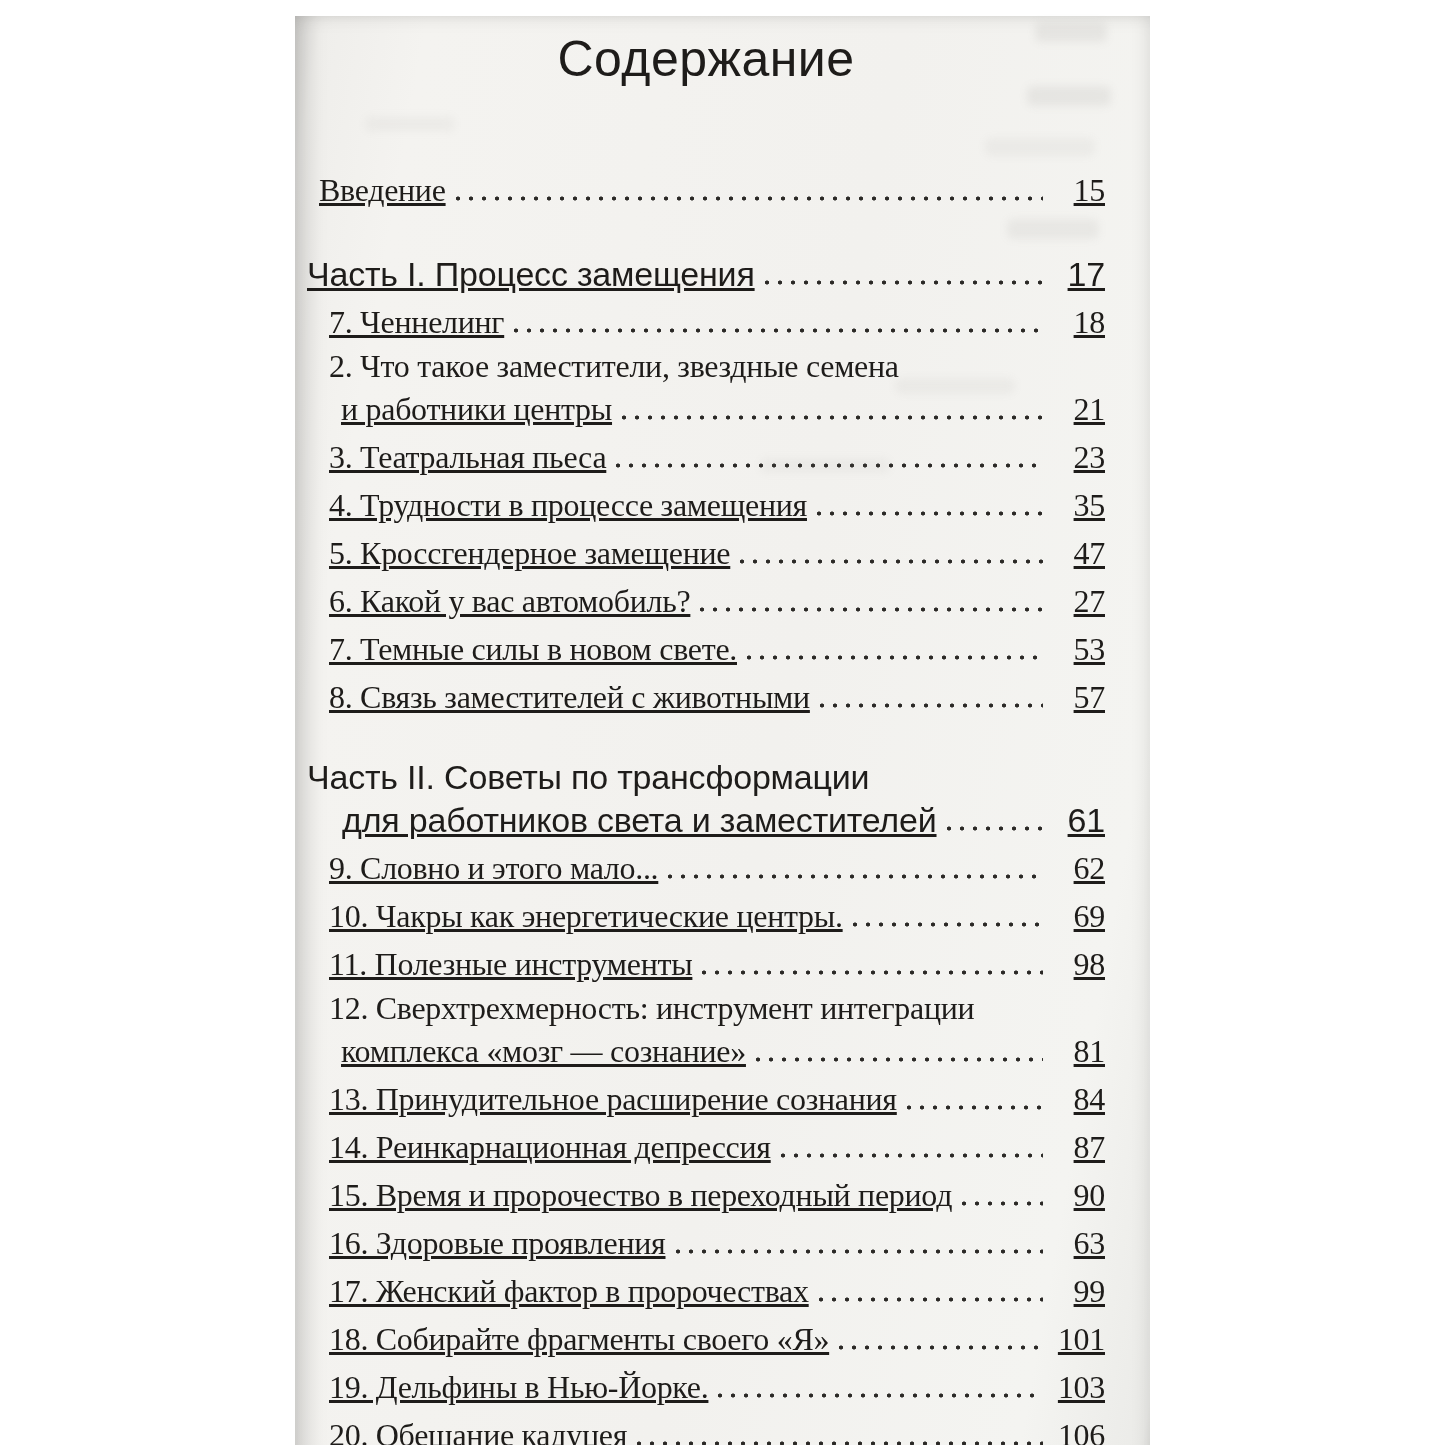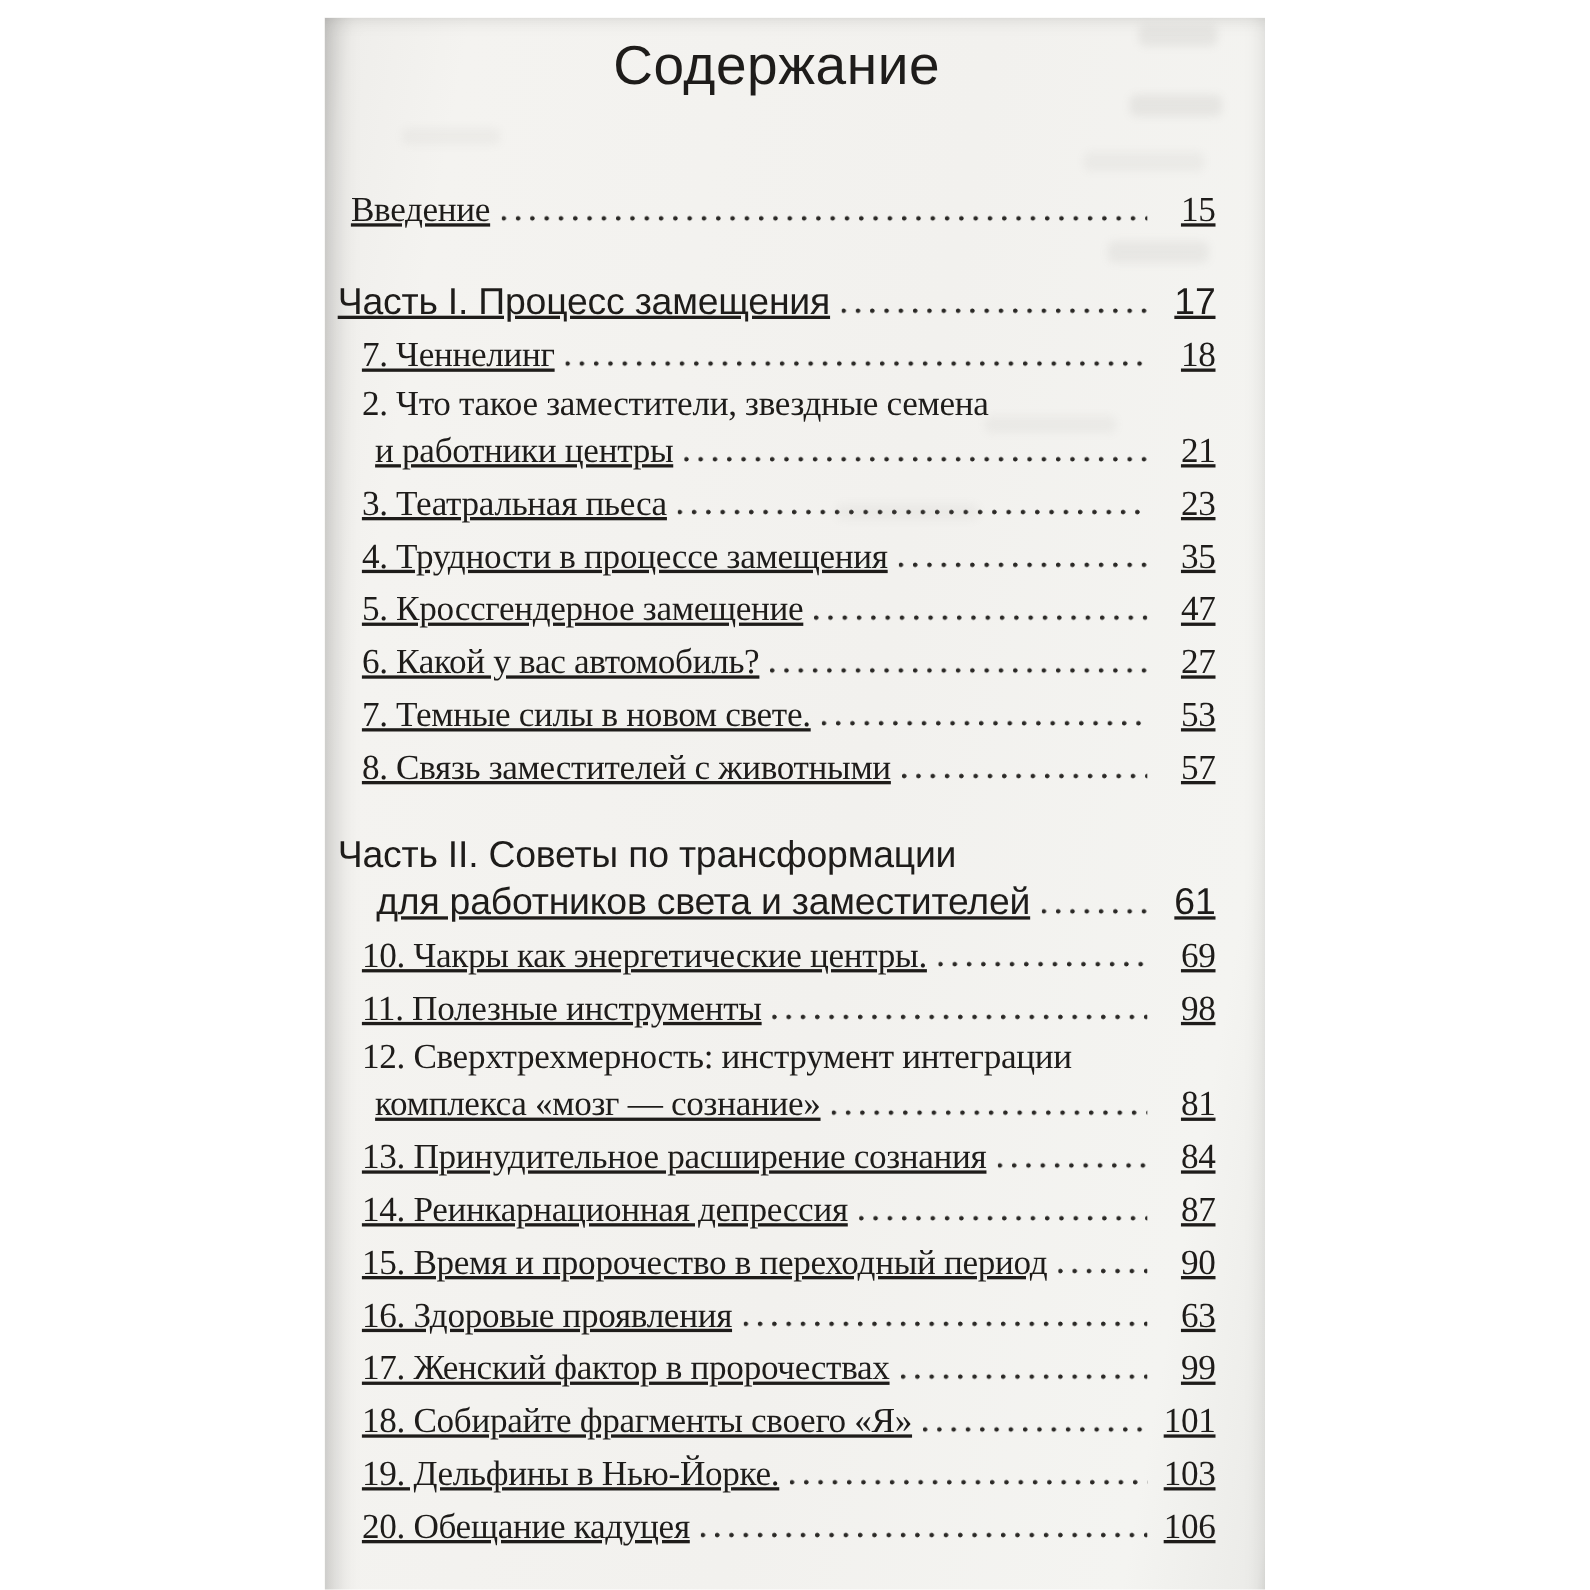--- a/index.html
+++ b/index.html
@@ -185,20 +185,27 @@
       <div class="row row-part">
     <div class="pre-line">Часть II. Советы по трансформации</div>
         <div class="last-line cont">
       <span class="txt">для работников света и заместителей</span>
           <span class="leader"></span>
           <span class="num">61</span>
     </div>
   </div>
       <div class="row row-item">
     <div class="last-line">
+      <span class="txt">9. Словно и этого мало...</span>
+          <span class="leader"></span>
+          <span class="num">62</span>
+    </div>
+  </div>
+      <div class="row row-item">
+    <div class="last-line">
       <span class="txt">10. Чакры как энергетические центры.</span>
           <span class="leader"></span>
           <span class="num">69</span>
     </div>
   </div>
       <div class="row row-item">
     <div class="last-line">
       <span class="txt">11. Полезные инструменты</span>
           <span class="leader"></span>
           <span class="num">98</span>

